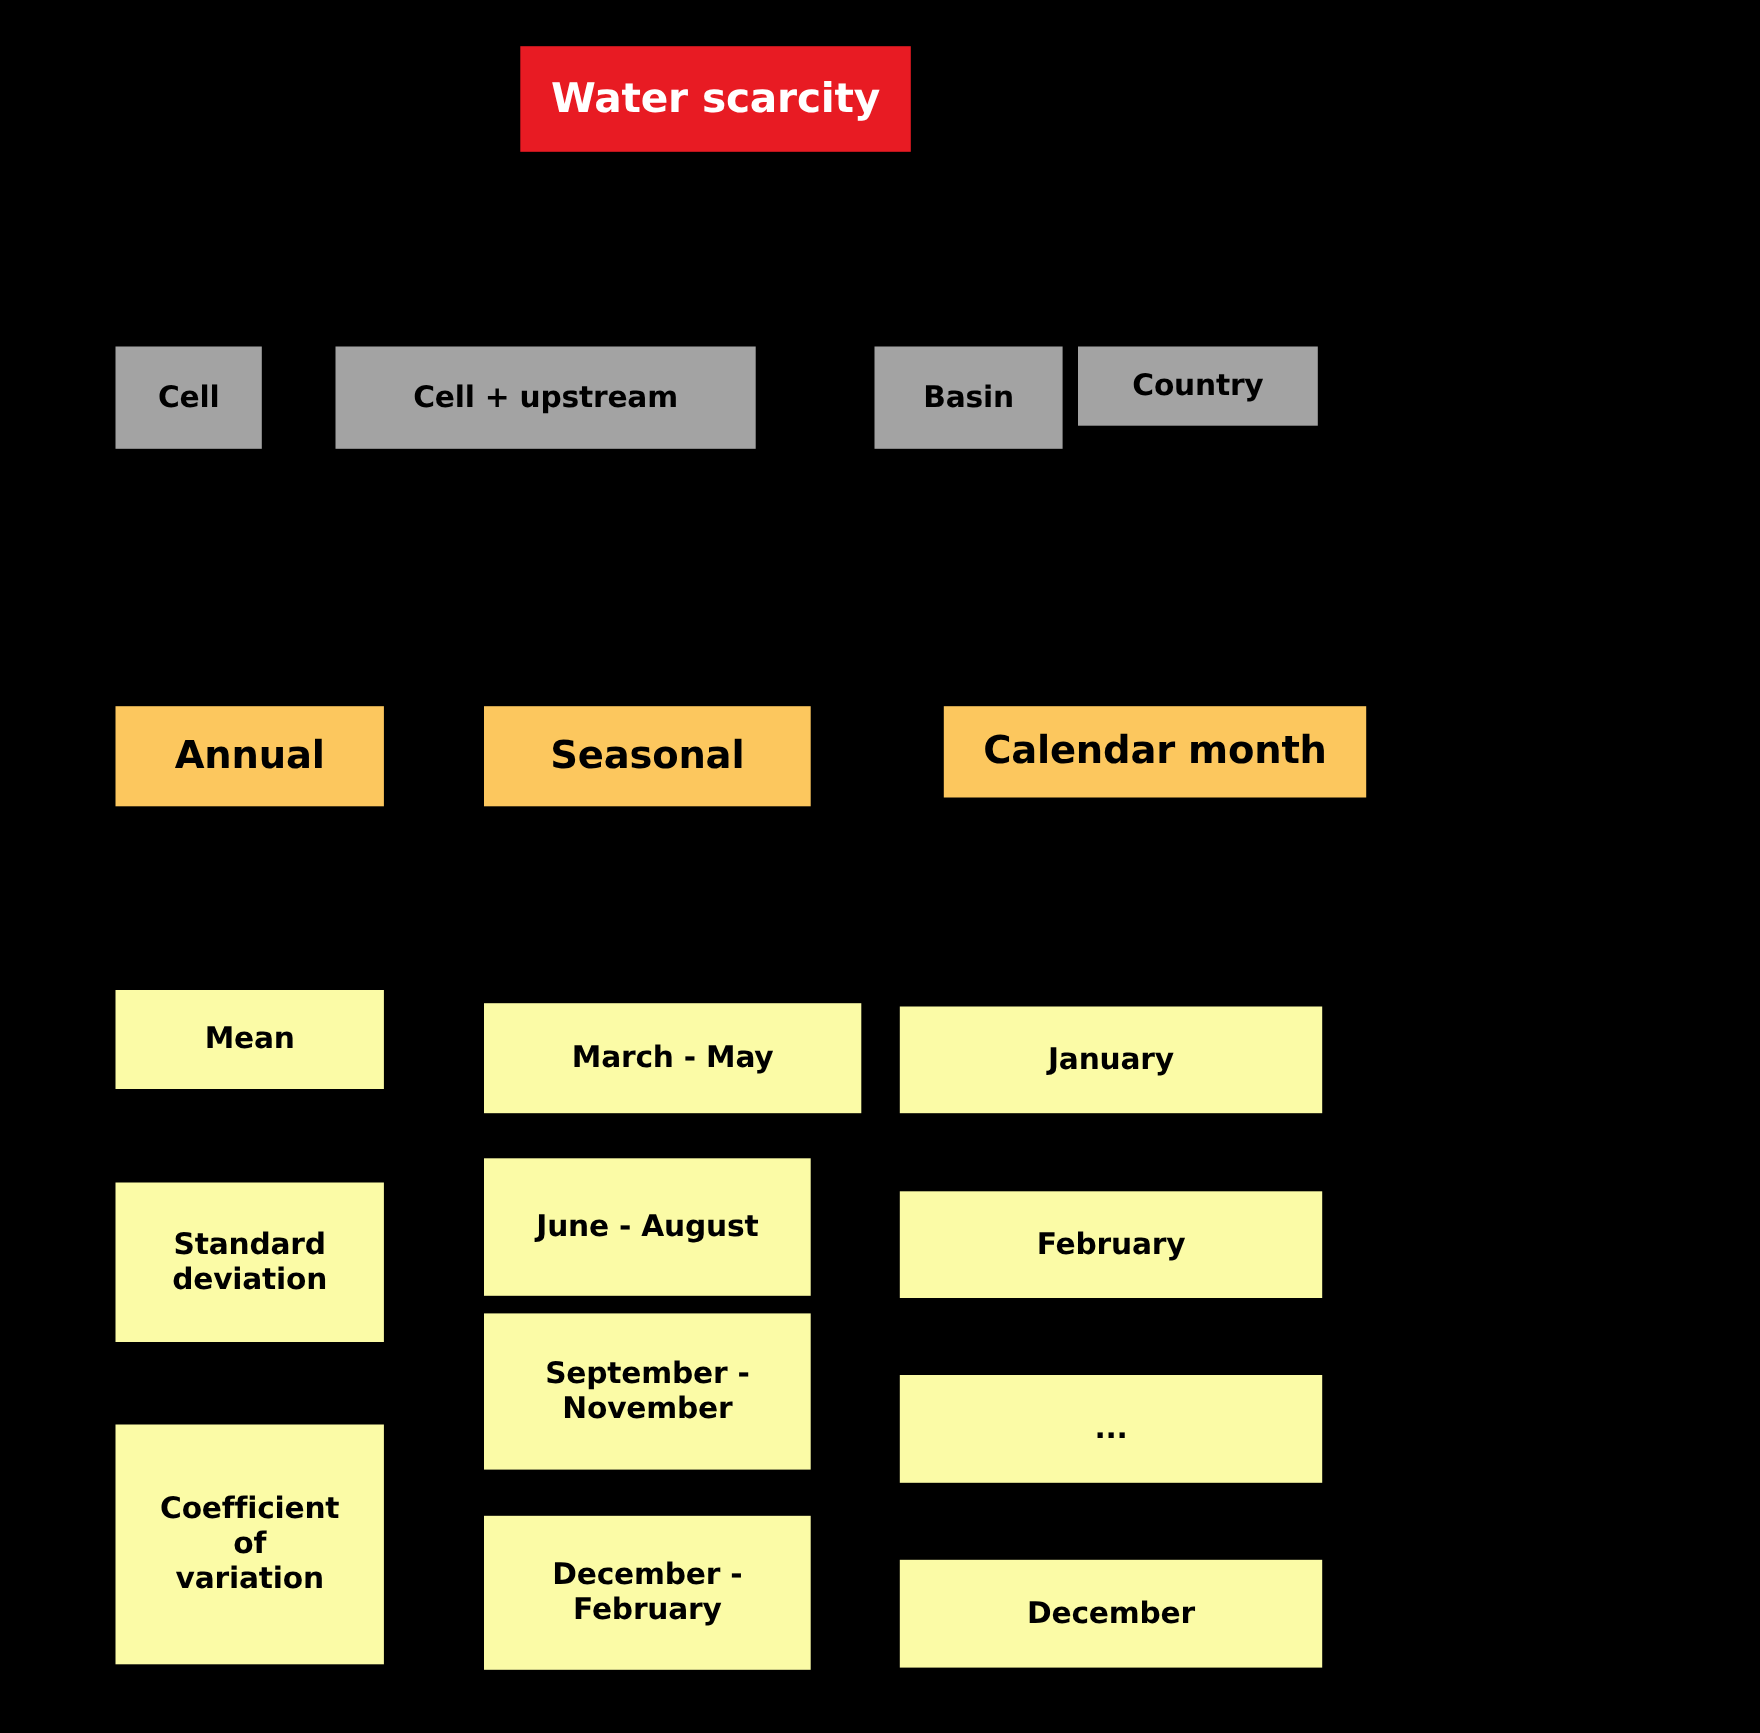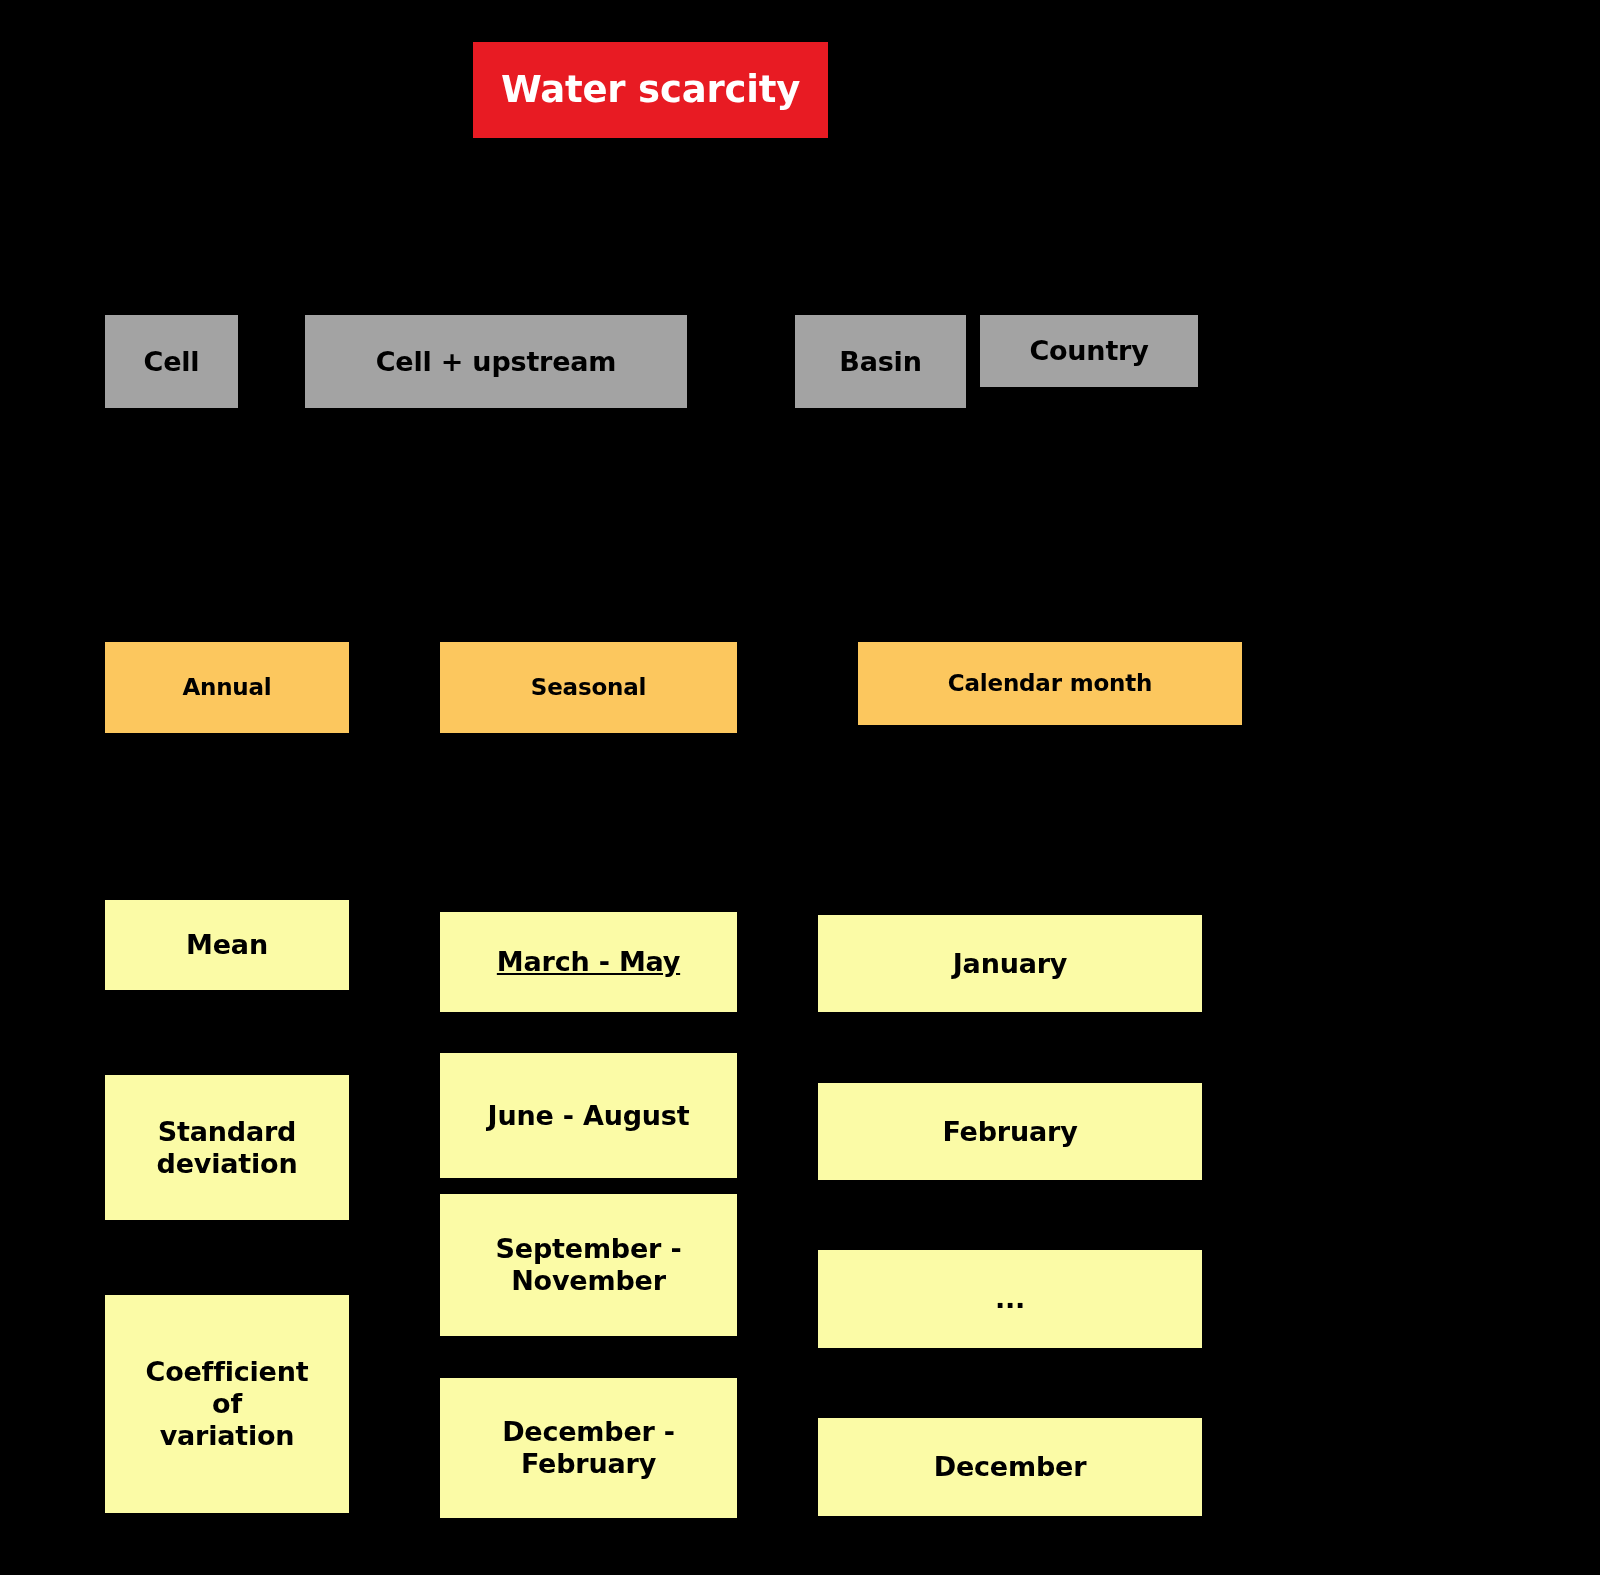--- a/index.html
+++ b/index.html
@@ -39,21 +39,21 @@
     background: #E81B23;
     color: #FFFFFF;
     font-size: 37px;
   }
   .lvl-spatial {
     background: #a3a3a3;
     font-size: 27px;
   }
   .lvl-temporal {
     background: #FCC75E;
-    font-size: 23px;
+    font-size: 35px;
   }
   .lvl-leaf {
     background: #FBFBA6;
     font-size: 27px;
   }
 </style>
 </head>
 <body>
 
 <div id="canvas">
@@ -98,21 +98,21 @@
     <span class="txt">Standard
 deviation</span>
   </div>
 
   <div class="node lvl-leaf" style="left:105px; top:1295px; width:244px; height:218px;">
     <span class="txt">Coefficient
 of
 variation</span>
   </div>
 
-  <div class="node lvl-leaf" style="left:440px; top:912px; width:297px; height:100px;text-decoration:underline;">
+  <div class="node lvl-leaf" style="left:440px; top:912px; width:343px; height:100px;">
     <span class="txt">March - May</span>
   </div>
 
   <div class="node lvl-leaf" style="left:440px; top:1053px; width:297px; height:125px;">
     <span class="txt">June - August</span>
   </div>
 
   <div class="node lvl-leaf" style="left:440px; top:1194px; width:297px; height:142px;">
     <span class="txt">September -
 November</span>

